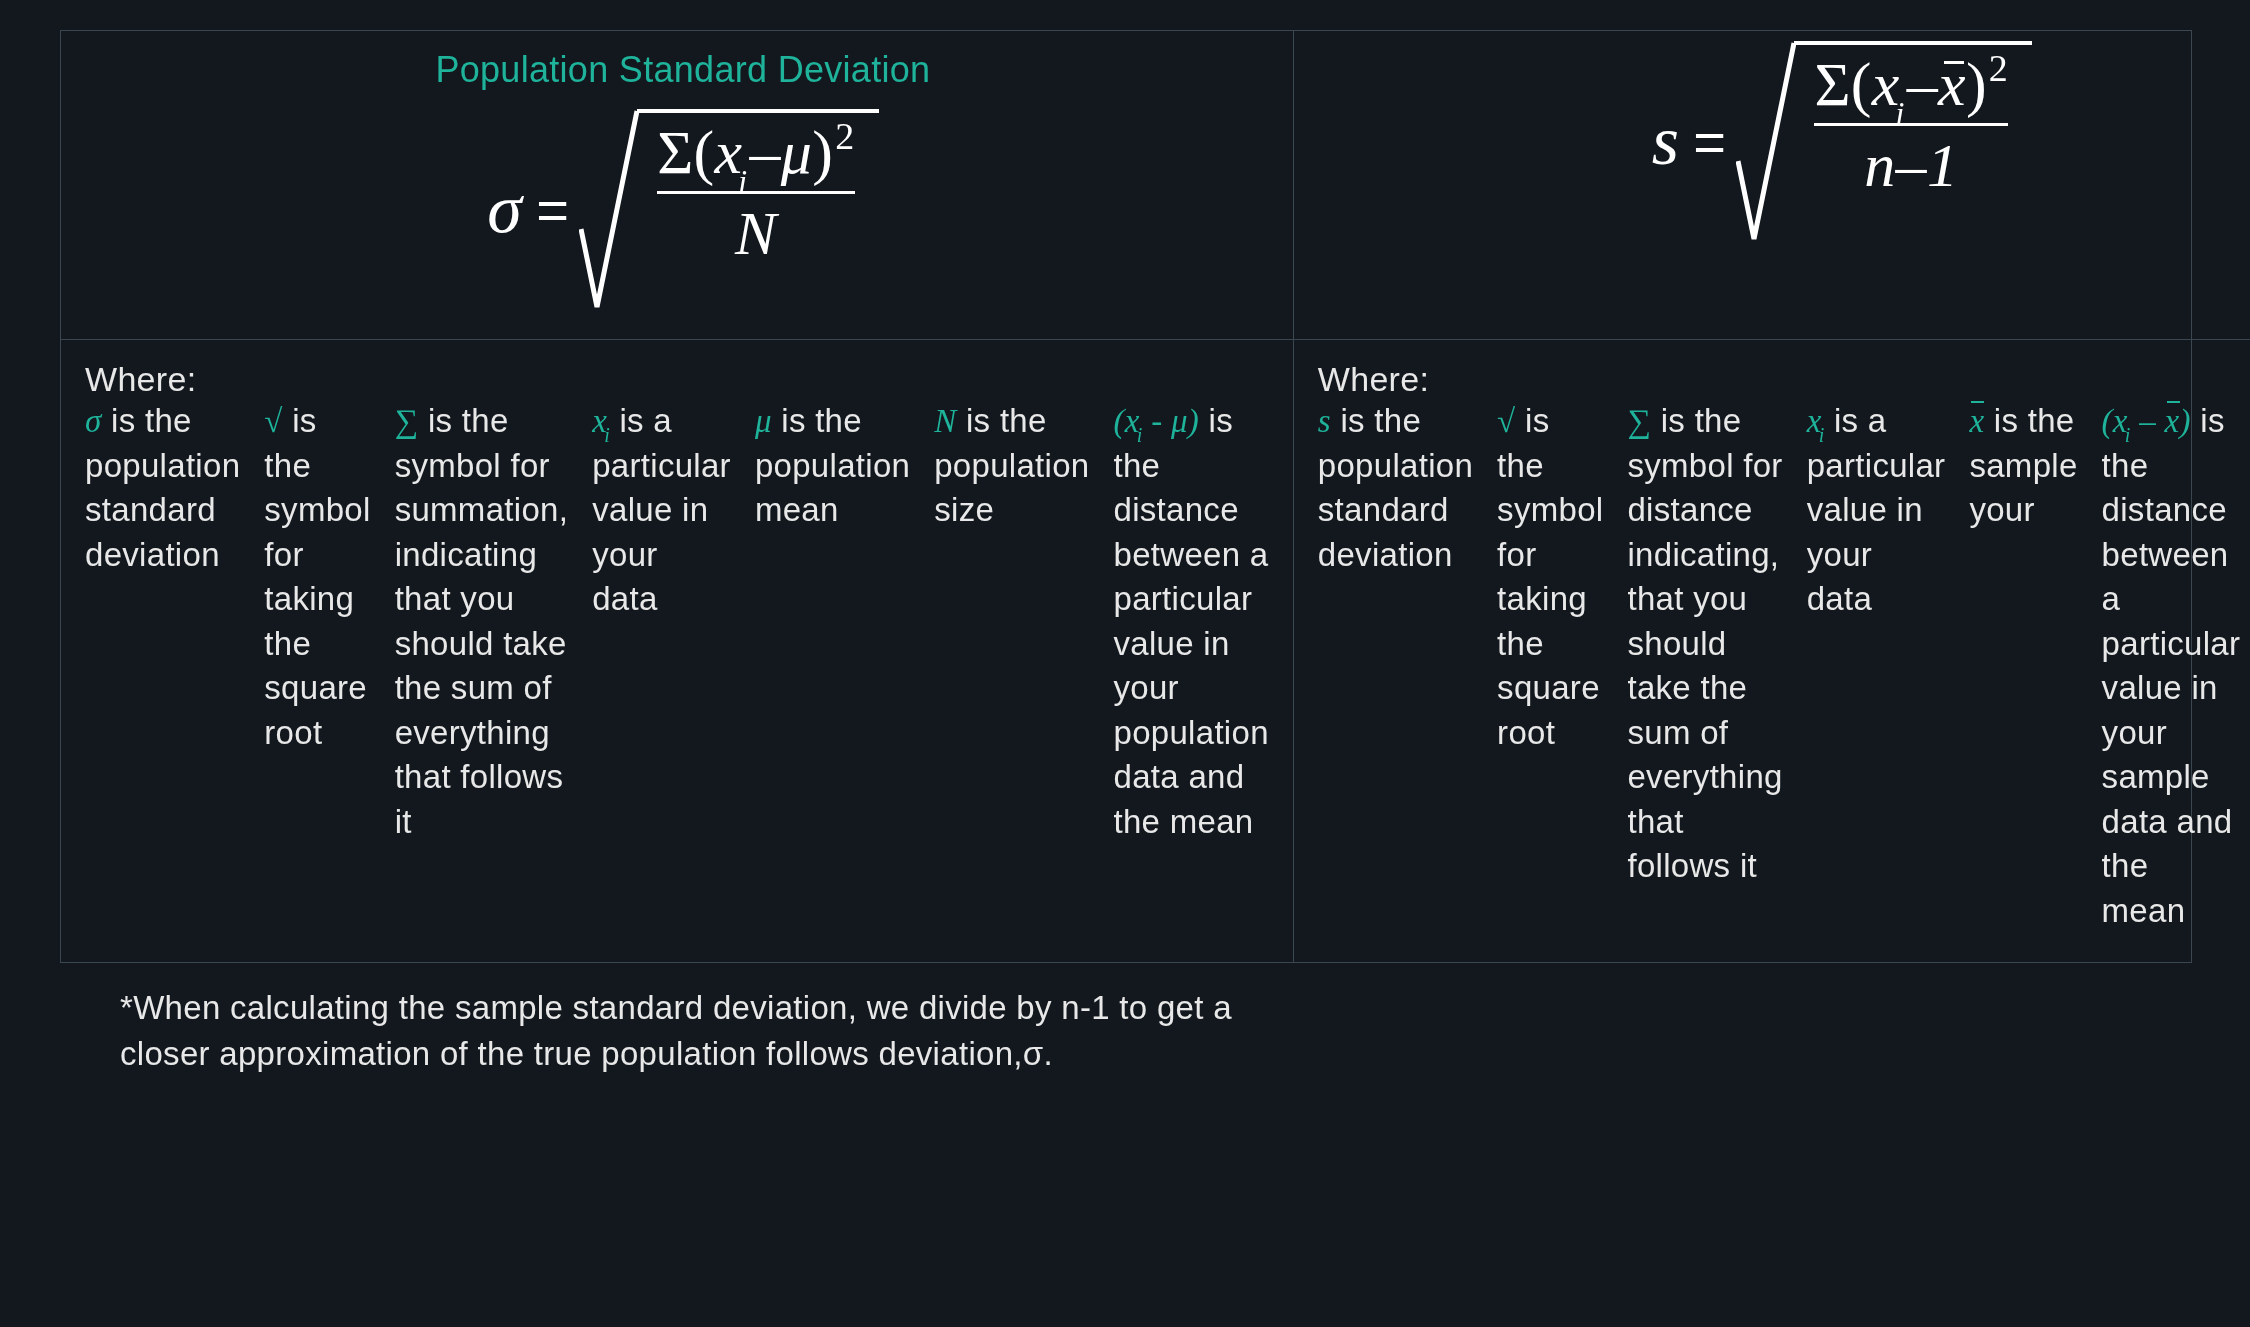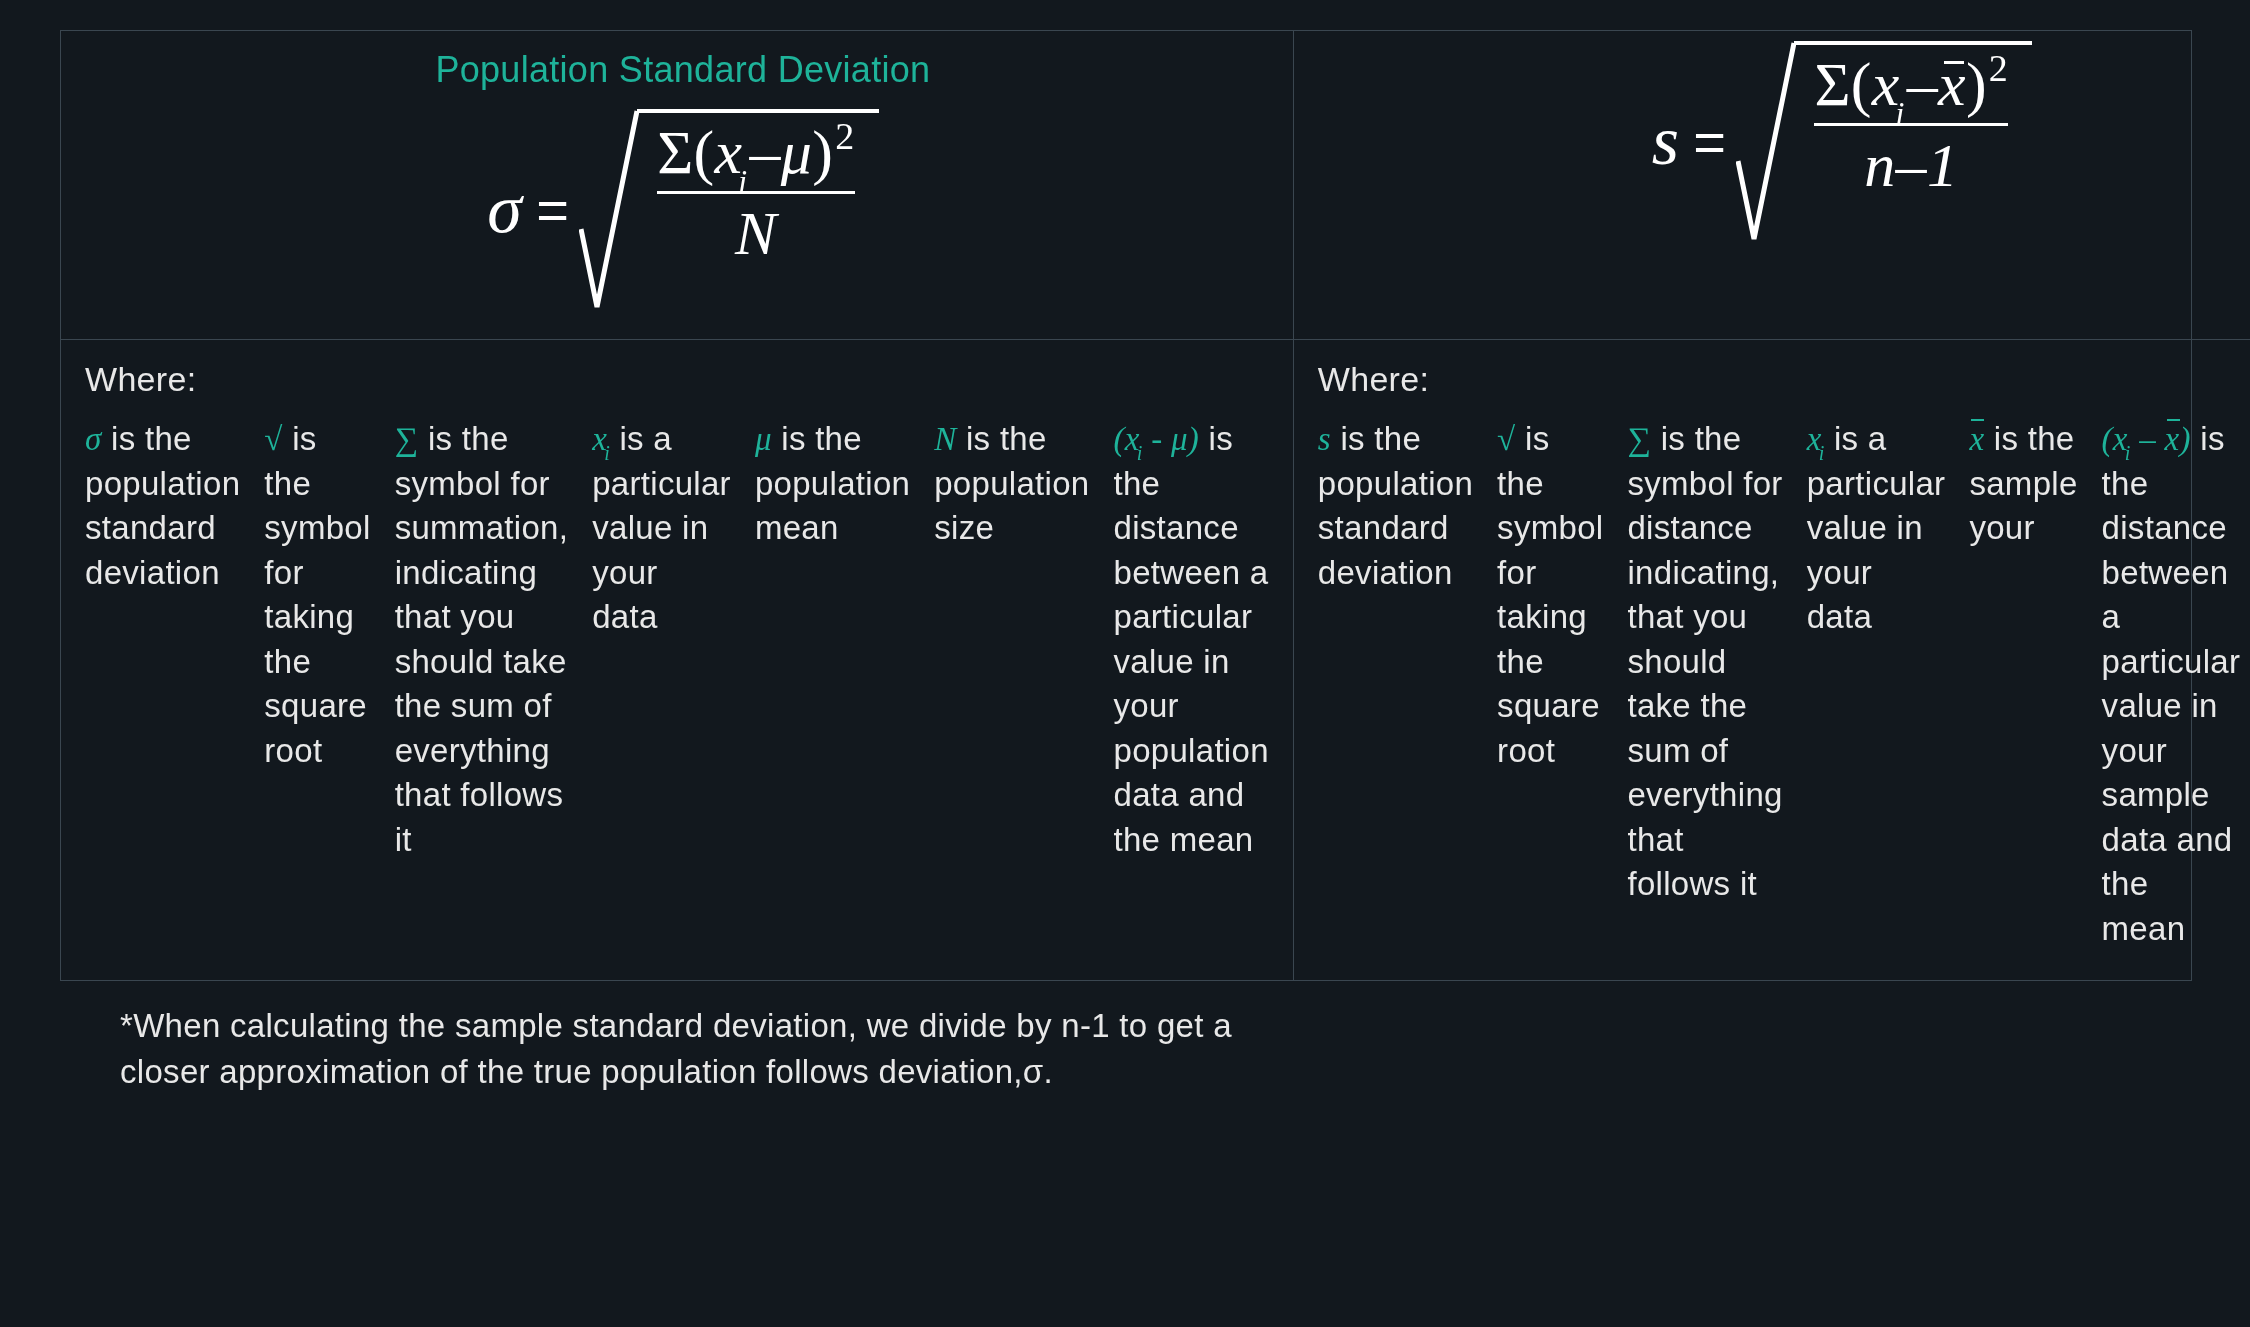--- a/index.html
+++ b/index.html
@@ -132,21 +132,20 @@
     right: 2px;
     height: 3px;
     background: #ffffff;
   }
   .bottom-cell {
     padding: 20px 24px 28px 24px;
   }
   .where-label {
     font-size: 34px;
     color: #e8e8e8;
-    margin-bottom: 18px;
   }
   .def-list {
     display: flex;
     flex-direction: row;
     gap: 24px;
   }
   .def {
     font-size: 33px;
     line-height: 1.35;
     color: #e8e8e8;

